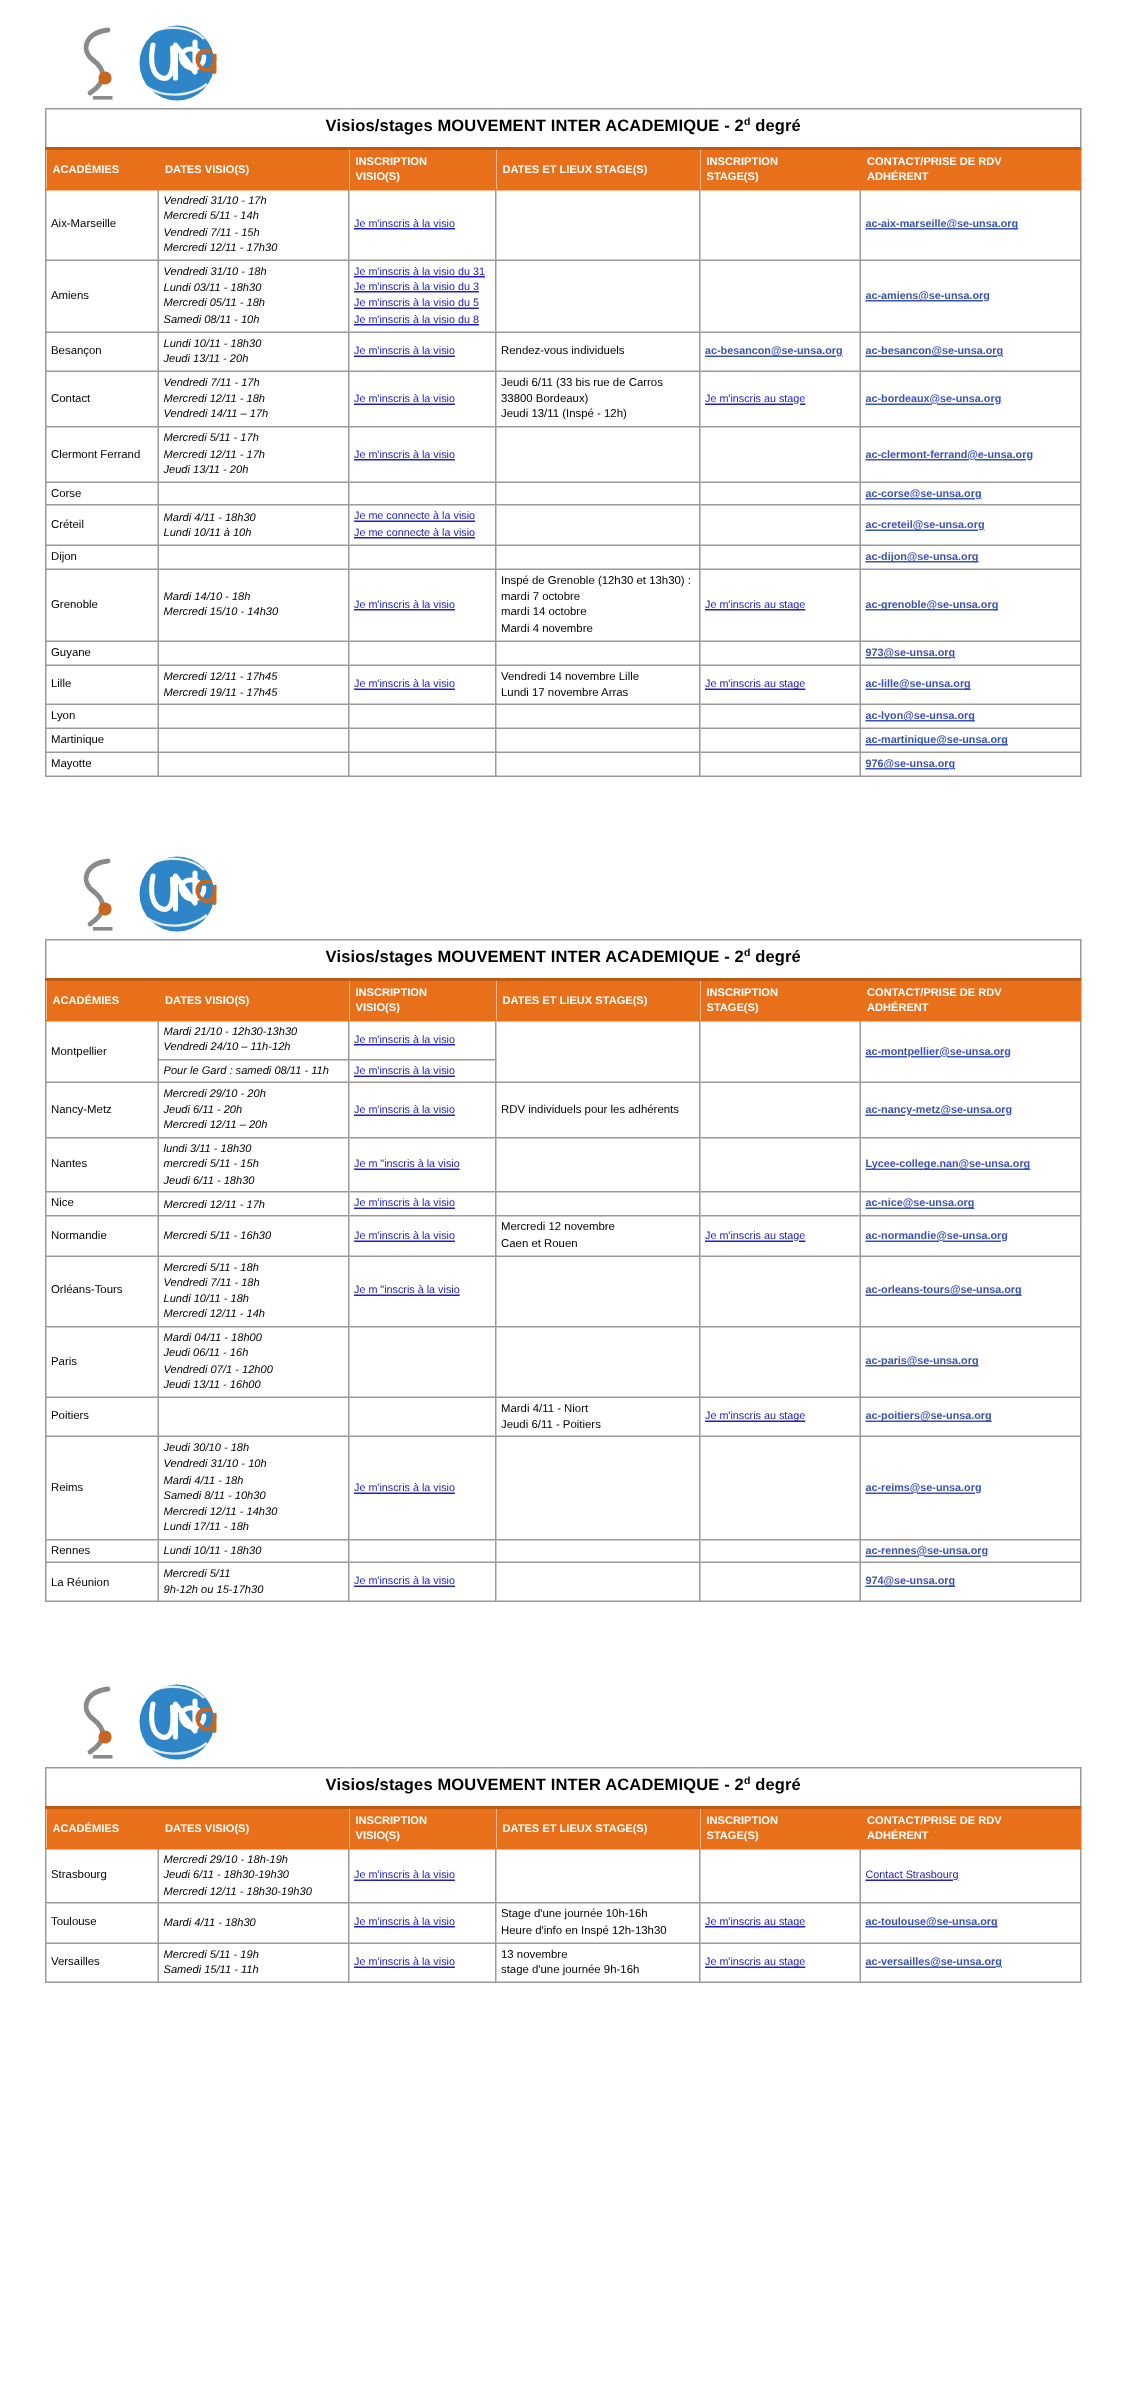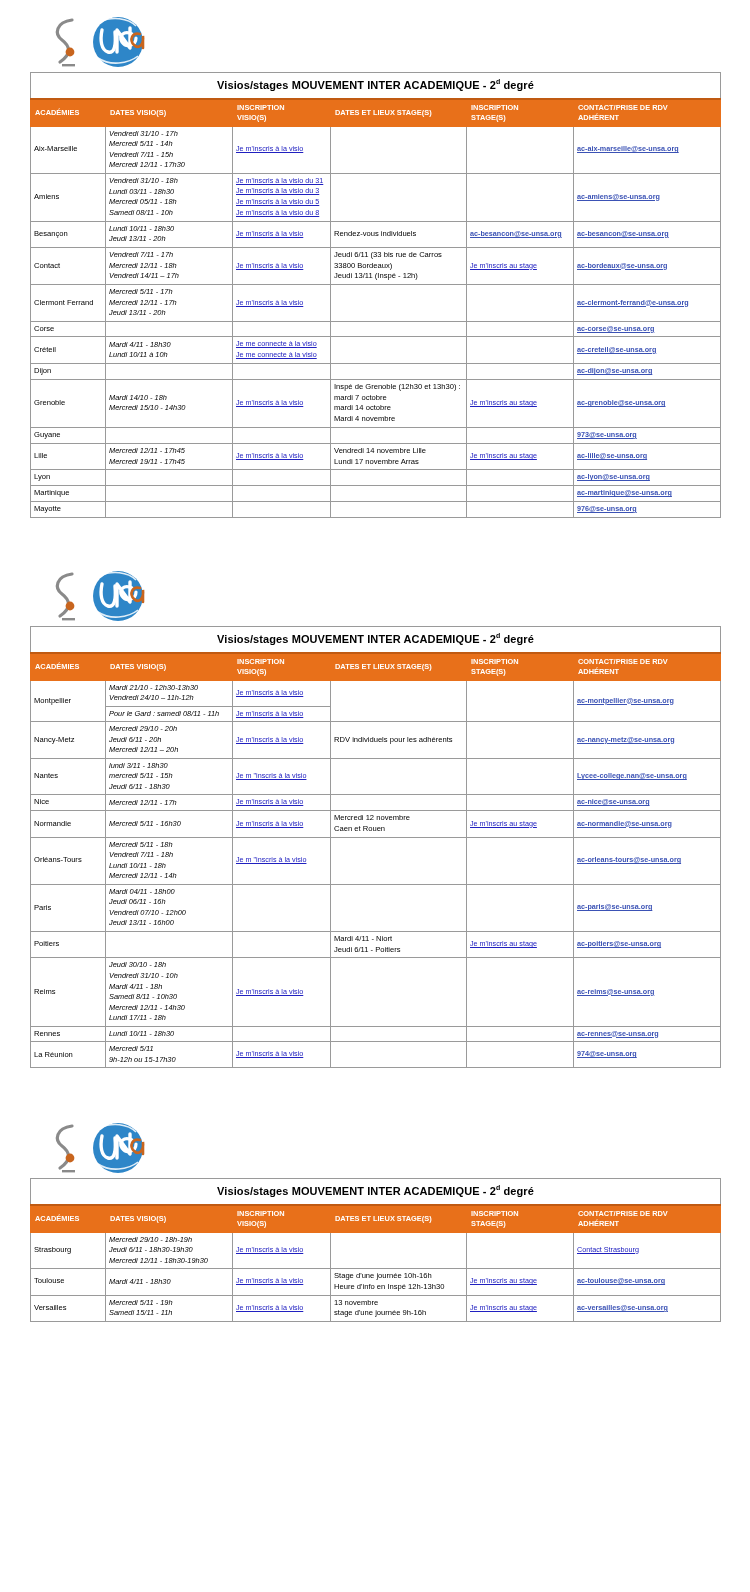--- a/index.html
+++ b/index.html
@@ -557,21 +557,21 @@
               <span class="lnk mail">ac-orleans-tours@se-unsa.org</span>
             </td>
           </tr>
           <tr>
             <td class="acad">
               <span class="cellline">Paris</span>
             </td>
             <td class="dates">
               <span class="cellline">Mardi 04/11 - 18h00</span>
               <span class="cellline">Jeudi 06/11 - 16h</span>
-              <span class="cellline">Vendredi 07/10 - 12h00</span>
+              <span class="cellline">Vendredi 07/1 - 12h00</span>
               <span class="cellline">Jeudi 13/11 - 16h00</span>
             </td>
             <td class="ctr linkstack"></td>
             <td class=" linkstack"></td>
             <td class="ctr linkstack"></td>
             <td class="ctr linkstack">
               <span class="lnk mail">ac-paris@se-unsa.org</span>
             </td>
           </tr>
           <tr>

